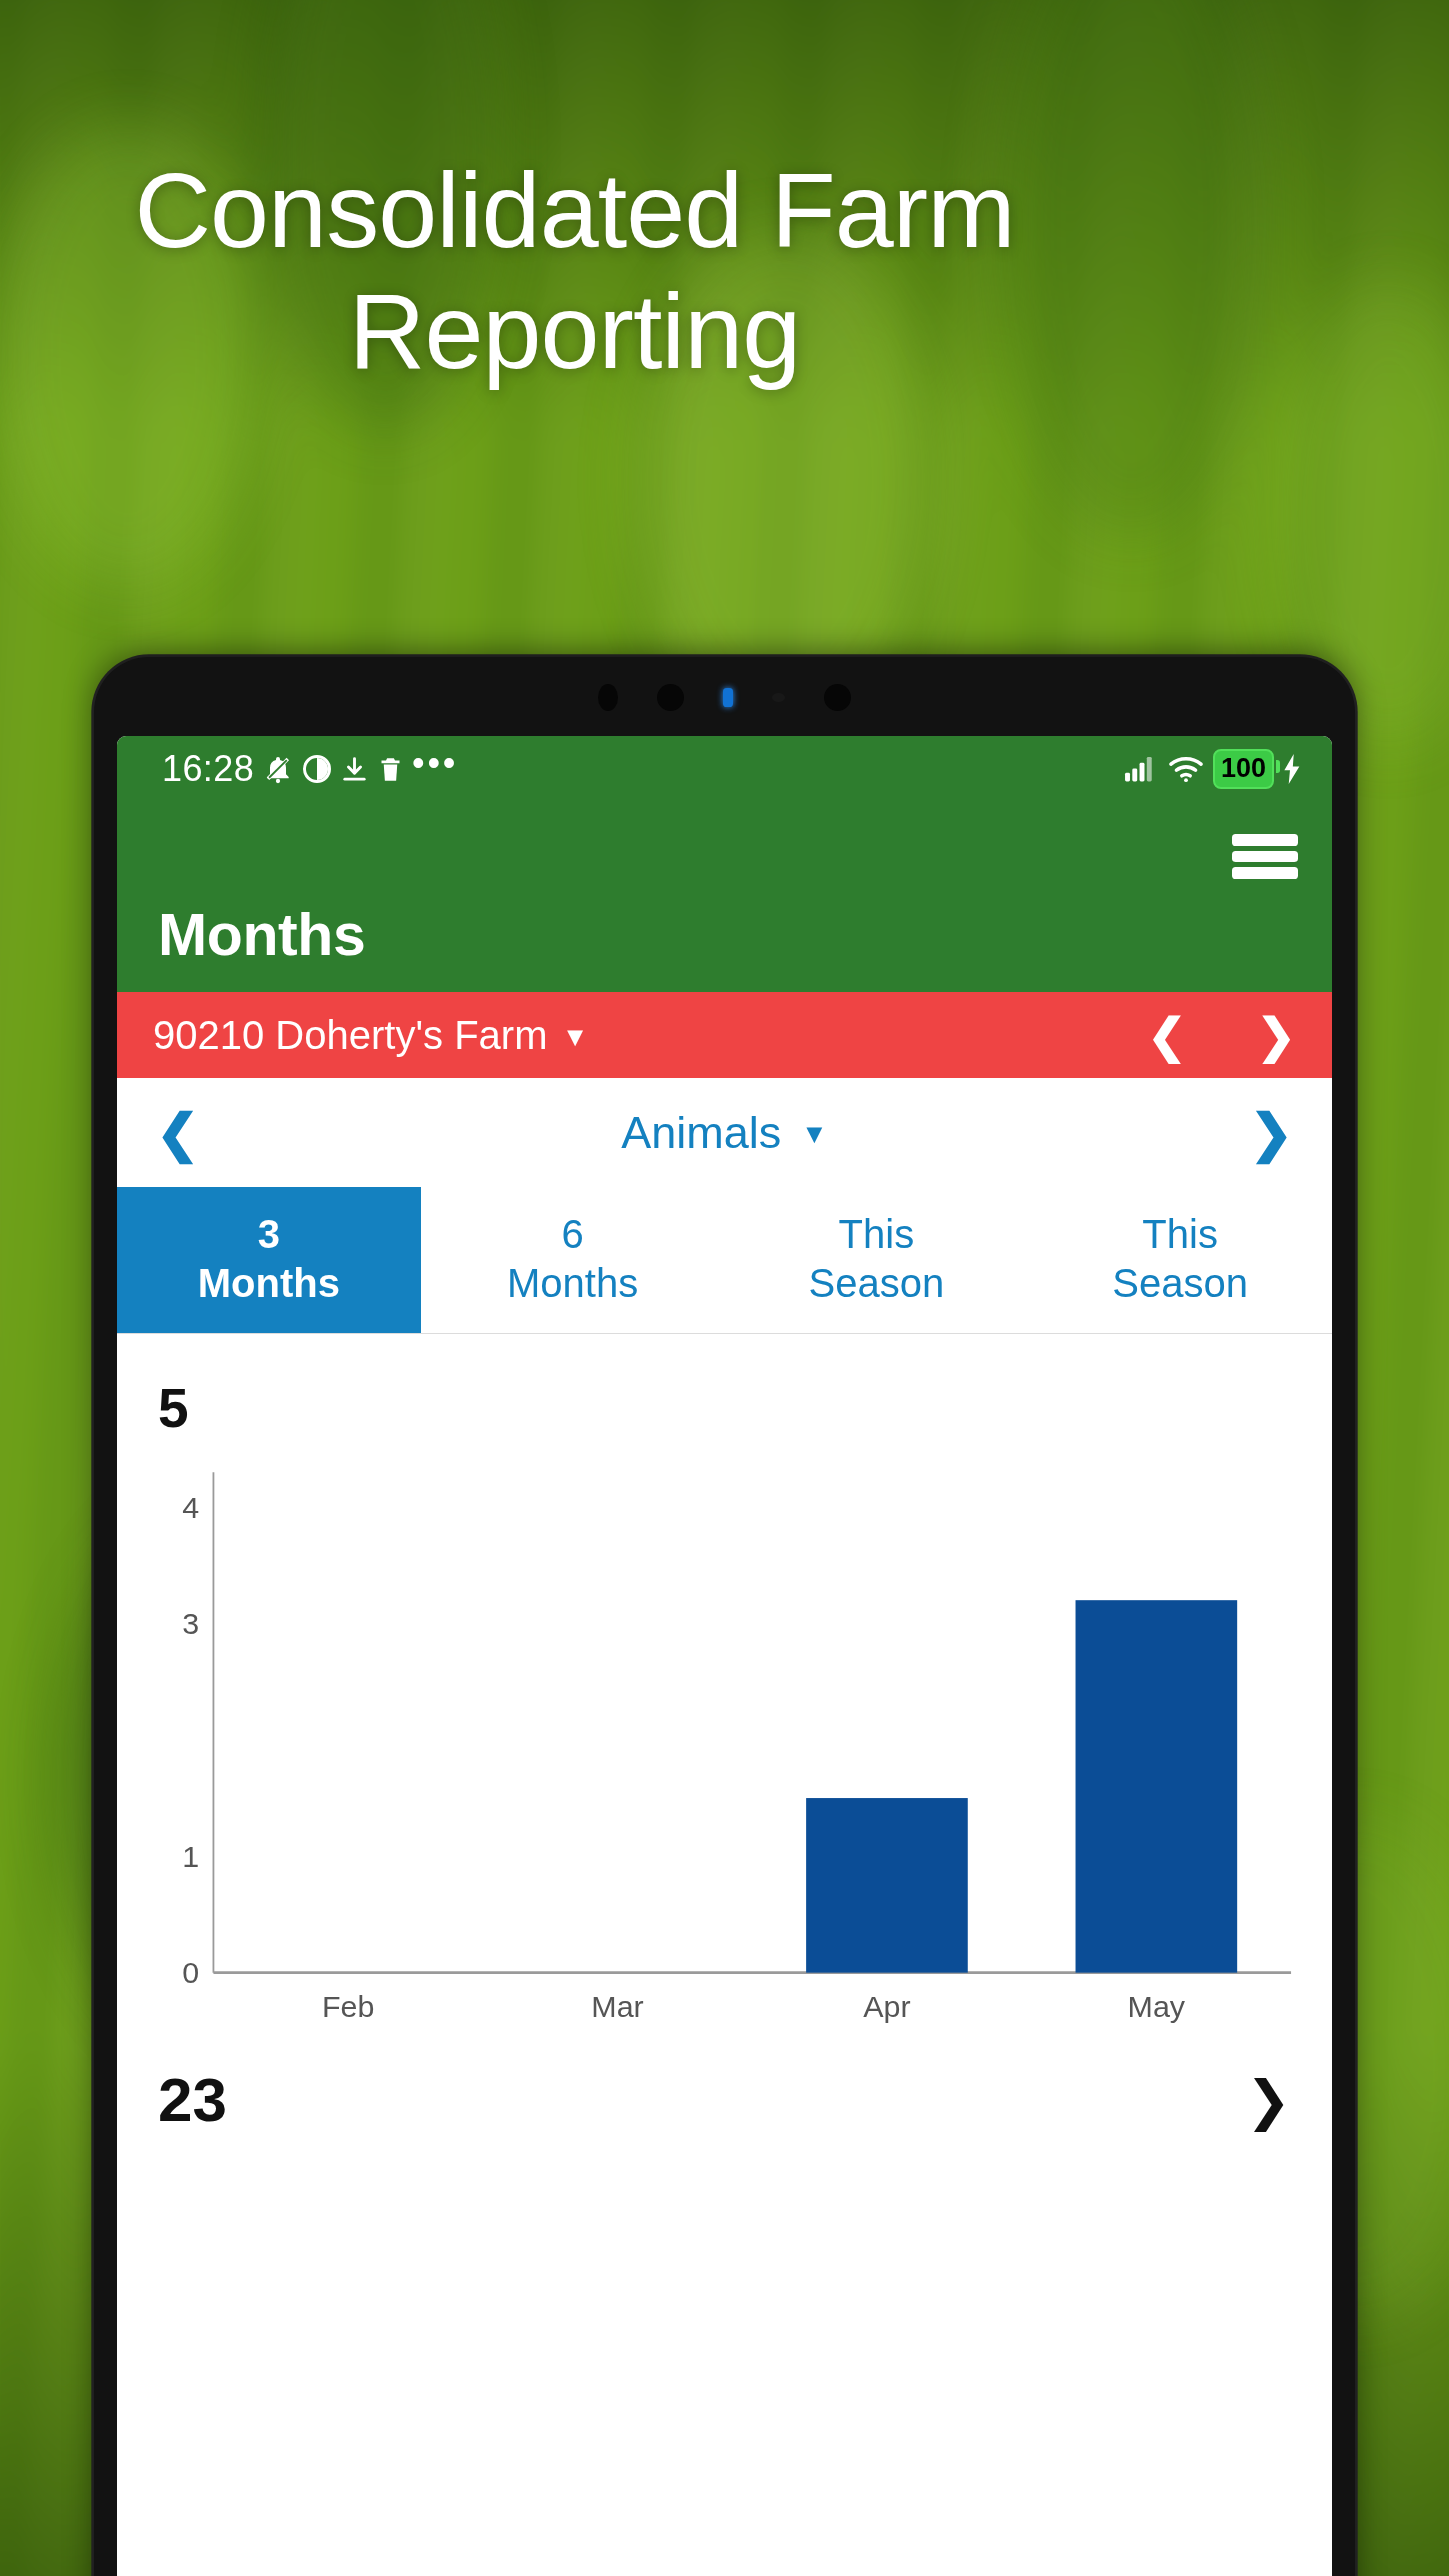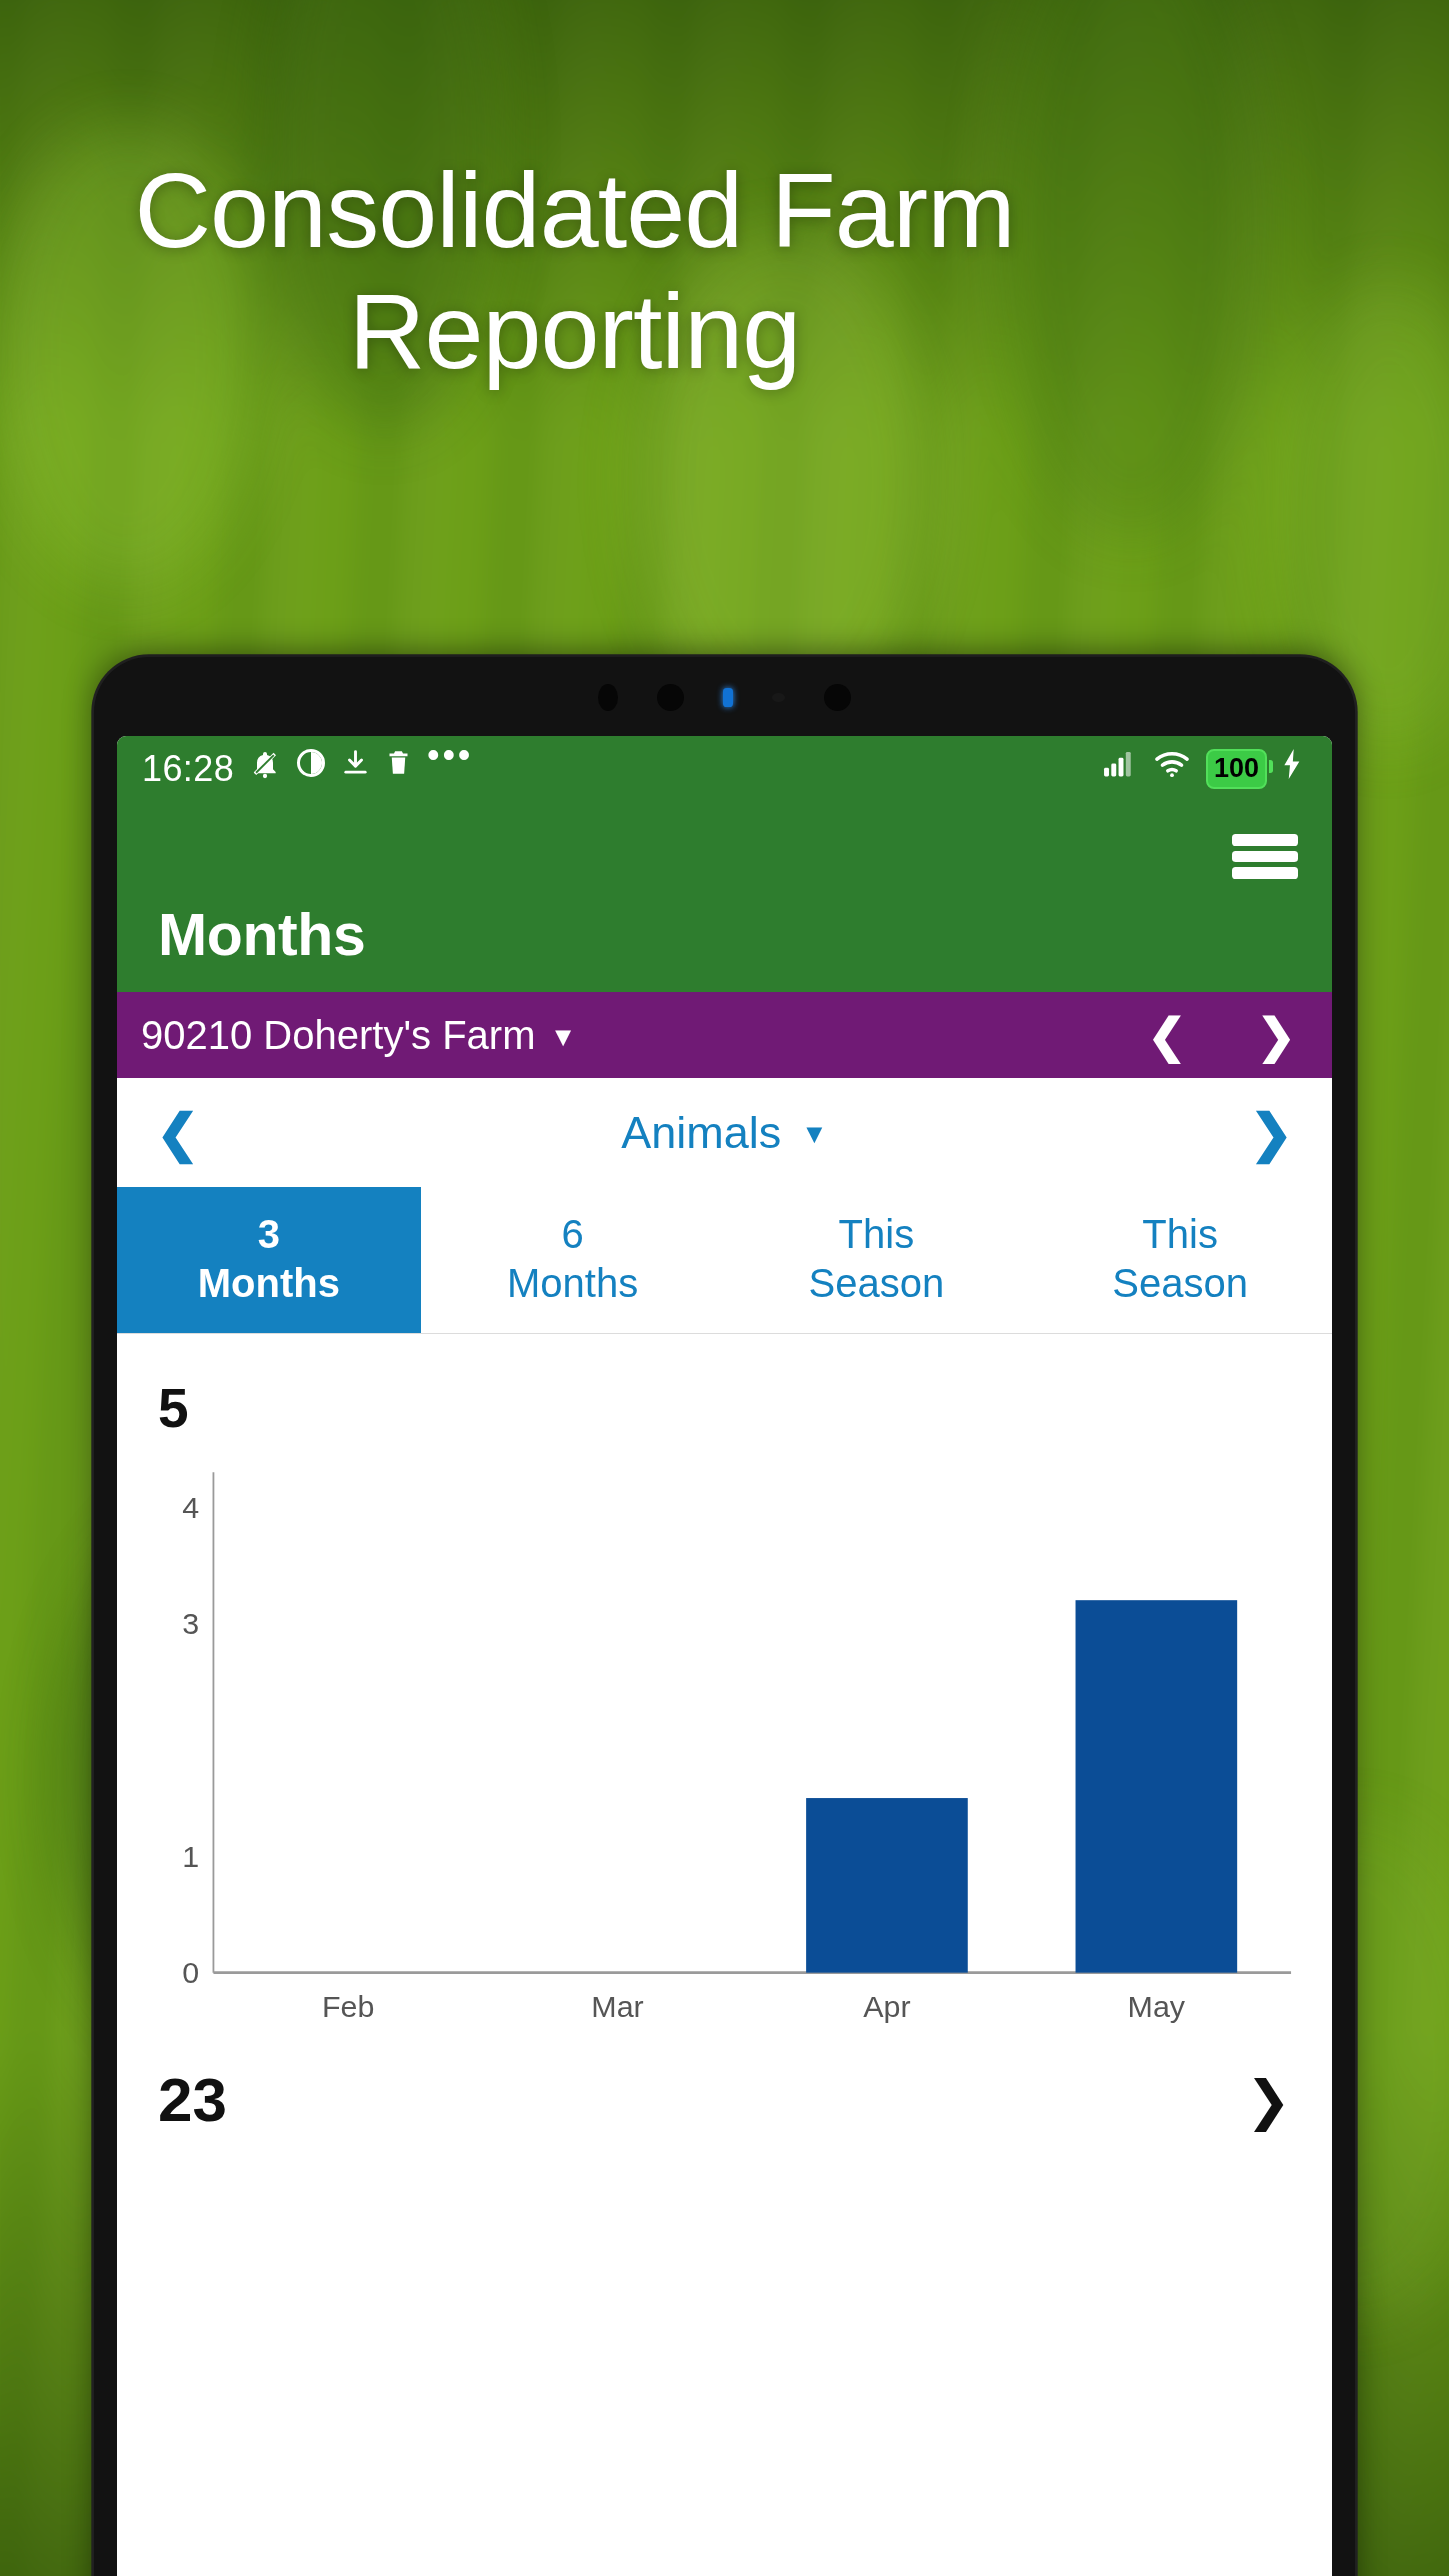--- a/index.html
+++ b/index.html
@@ -65,21 +65,21 @@
     background:#ffffff; overflow:hidden;
     border-radius:9px 9px 0 0;
   }
 
   
   #statusbar {
     height:66px; background:#2e7d2e; color:#ffffff;
     display:flex; align-items:center; justify-content:space-between;
     padding:0 30px 0 25px; font-size:32px;
   }
-  #status-left, #status-right { display:flex; align-items:flex-start; gap:15px; }
+  #status-left, #status-right { display:flex; align-items:center; gap:8px;margin-left:20px; }
   #clock { font-size:36px; letter-spacing:0.4px; }
   .sicon { display:inline-flex; align-items:center; justify-content:center; }
   .sicon svg { display:block; }
   #dots-icon { font-size:36px; letter-spacing:2.7px; line-height:0.4; padding-bottom:10.7px; }
   #battery-pill {
     border:2.7px solid #52e05a; border-radius:8px; background:#3ccb46;
     color:#000000; font-size:27px; font-weight:700; line-height:1;
     padding:4.5px 6.3px 5.4px 6.3px; min-width:55px; text-align:center;
     position:relative;
   }
@@ -99,23 +99,23 @@
     justify-content:space-between; padding:5.4px 1.8px; cursor:pointer;
   }
   #menu-button span { display:block; height:11.6px; background:#fff; border-radius:3.6px; }
   #page-title {
     position:absolute; left:41px; bottom:23px;
     font-size:59px; font-weight:700; letter-spacing:-0.4px;
   }
 
   
   #farmbar {
-    background:#701a75; color:#fff; height:86px;
+    background:#ef4444; color:#fff; height:86px;
     display:flex; align-items:center; justify-content:space-between;
-    padding:0 36px 0 24px;
+    padding:0 36px 0 36px;
   }
   #farm-select { display:flex; align-items:center; gap:14.3px; font-size:40px; cursor:pointer; }
   .caret-down { font-size:27px; line-height:1; transform:translateY(1.8px); }
   #farm-nav { display:flex; align-items:center; gap:70px; }
   .chev { font-size:47px; font-weight:700; line-height:1; cursor:pointer; }
 
   
   #reportbar {
     height:109px; background:#fff; color:#1481c0;
     display:flex; align-items:center; justify-content:space-between;

